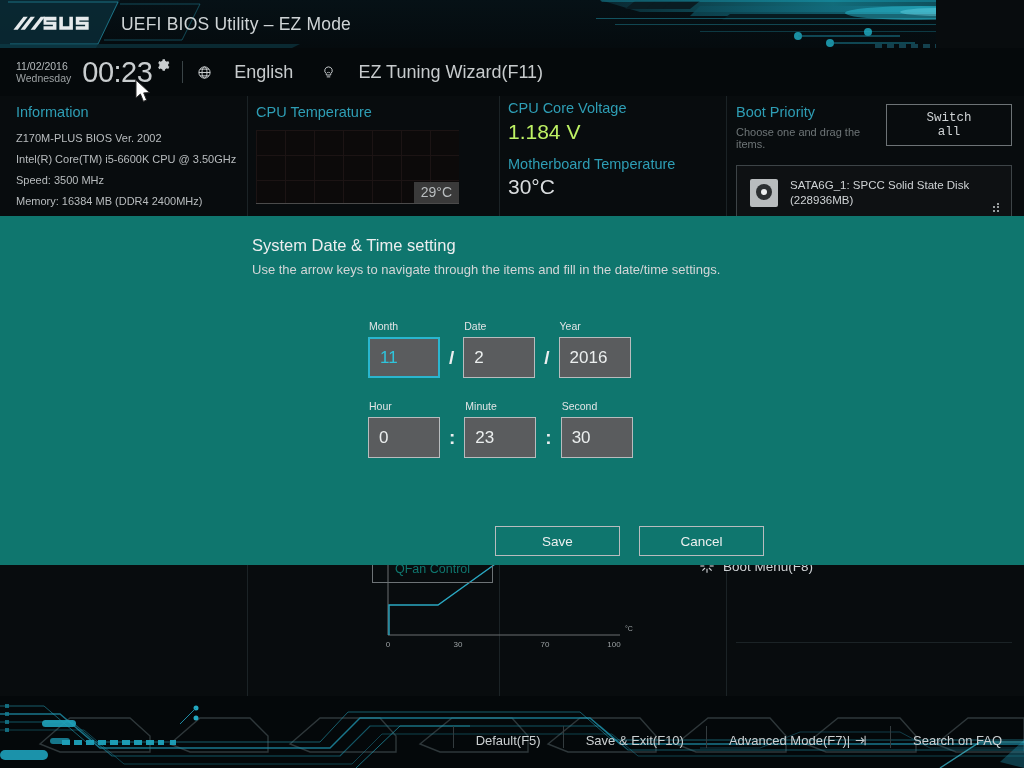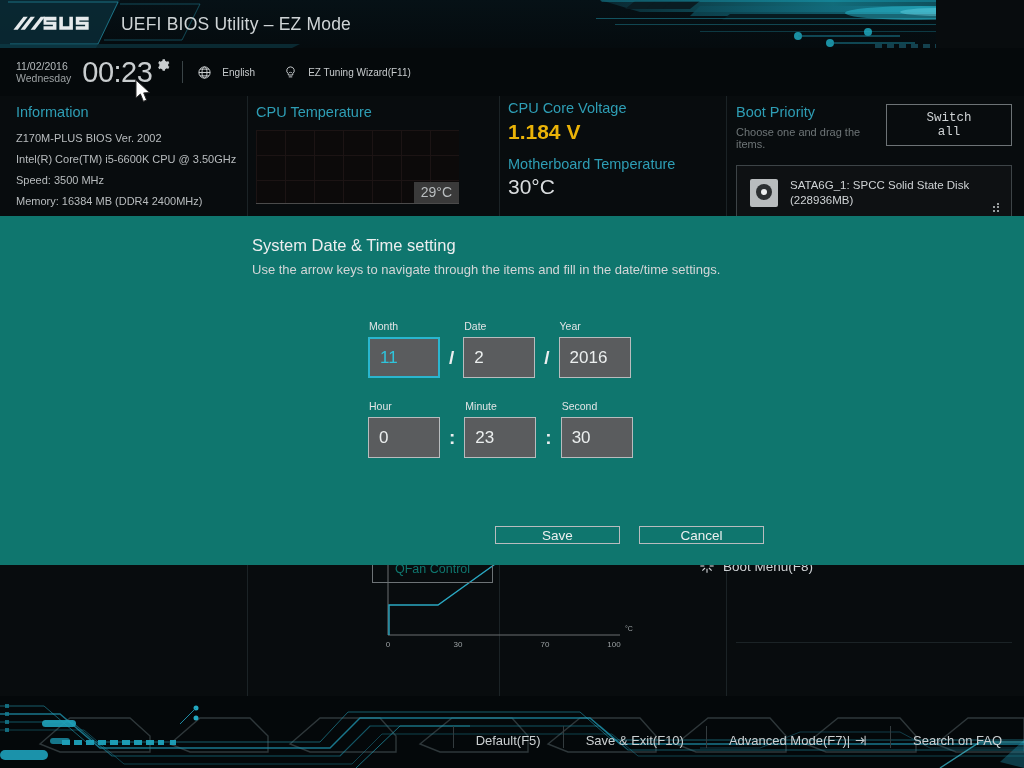--- a/index.html
+++ b/index.html
@@ -73,22 +73,22 @@
     width: 14px; height: 14px;
     color: #c9cdcf;
   }
   .vdiv {
     width: 1px; height: 22px;
     background: #3a4447;
     margin: 0 14px 0 30px;
   }
   .status-item {
     display: flex; align-items: center;
-    gap: 10px;
-    font-size: 10px;
+    gap: 22px;
+    font-size: 18px;
     color: #c7cbcd;
   }
   .status-item + .status-item { margin-left: 28px; }
   .globe-icon, .bulb-icon { width: 15px; height: 15px; color: #c7cbcd; }
 
   
   .content {
     position: absolute; left: 0; top: 96px;
     width: 1024px; height: 600px;
     background: #080c0e;
@@ -133,21 +133,21 @@
   .temp-readout {
     position: absolute; right: 0; bottom: 0;
     background: #3a3a3a;
     color: #b9bdbf;
     font-size: 14px;
     padding: 2px 7px 3px 7px;
   }
 
   
   #volt-panel { position: absolute; left: 508px; top: 4px; width: 210px; }
-  .big-val { font-size: 21px; color: #eab308; margin: 4px 0 12px 0; font-weight: 700; }
+  .big-val { font-size: 21px; color: #bef264; margin: 4px 0 12px 0; font-weight: 400; }
   .big-val2 { font-size: 21px; color: #d9dcde; margin-top: 3px; font-weight: 300; }
 
   
   #boot-panel { position: absolute; left: 736px; top: 8px; width: 276px; }
   .boot-head { display: flex; align-items: flex-start; justify-content: space-between; }
   .switch-all {
     border: 1px solid #6d7376;
     background: transparent;
     color: #cfd3d5;
     font-size: 12.5px;
@@ -278,21 +278,21 @@
   .field-sep {
     font-size: 19px; color: #eceeef;
     margin: 0 9px 9px 9px;
     font-weight: bold;
   }
   .modal-btns {
     position: absolute; left: 495px; top: 310px;
     display: flex; gap: 19px;
   }
   .mbtn {
-    width: 125px; height: 18px;
+    width: 125px; height: 30px;
     background: transparent;
     border: 1px solid #b8bcbe;
     color: #ecefef;
     font-size: 13.5px;
     font-family: inherit;
     cursor: pointer;
   }
 
   
   #cursor { position: absolute; left: 135px; top: 79px; z-index: 90; }

